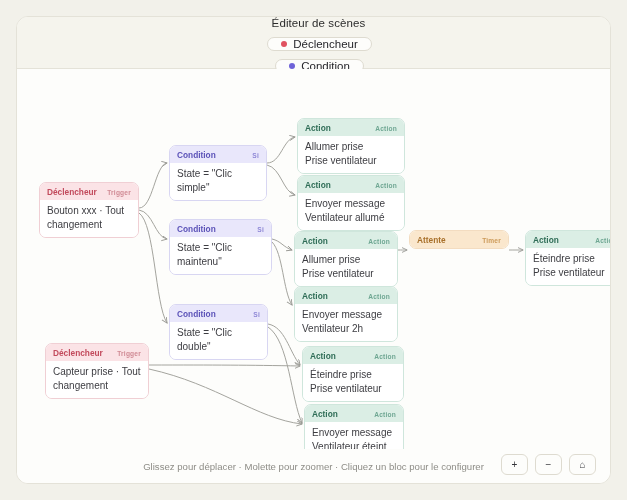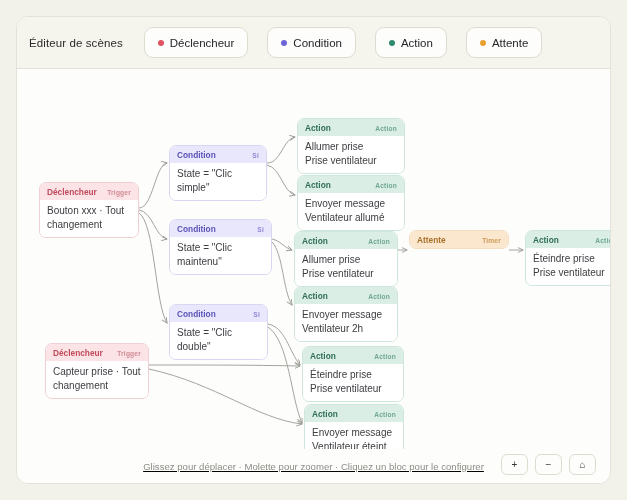--- a/index.html
+++ b/index.html
@@ -19,21 +19,22 @@
     box-sizing:border-box;
   }
   
   #toolbar{
     position:absolute;left:0;top:0;width:100%;height:52px;
     background:#f5f4ed;
     border-bottom:1px solid #e4e2d8;
     display:flex;align-items:center;
     box-sizing:border-box;
     padding-left:12px;
-    gap:19px;
+    gap:8px;
+    flex-direction:column;
   }
   #toolbar-title{
     font-size:11.5px;color:#2c2c2c;letter-spacing:.1px;
     white-space:nowrap;padding-right:2px;
   }
   .chip{
     display:flex;align-items:center;gap:6px;
     height:29px;padding:0 13px;
     background:#fdfdfb;
     border:1px solid #dedbd0;
@@ -88,21 +89,20 @@
   .n-action .ntag{color:#6fa793;}
   
   .n-timer{border:1px solid #f3dcc0;}
   .n-timer .nhead{background:#fae7cd;color:#a8702a;}
   .n-timer .ntag{color:#cc9a59;}
   
   #footer{
     position:absolute;left:0;bottom:0;width:100%;height:34px;
     display:flex;align-items:center;justify-content:center;
     background:#fdfdfb;
-    text-decoration:underline;
   }
   #footer-hint{font-size:9.6px;color:#8e8d87;white-space:nowrap;}
   #zoom-controls{
     position:absolute;right:14px;bottom:8px;
     display:flex;gap:7px;
   }
   .zbtn{
     width:25px;height:19px;
     border:1px solid #dedbd0;border-radius:6px;
     background:#fdfdfb;

